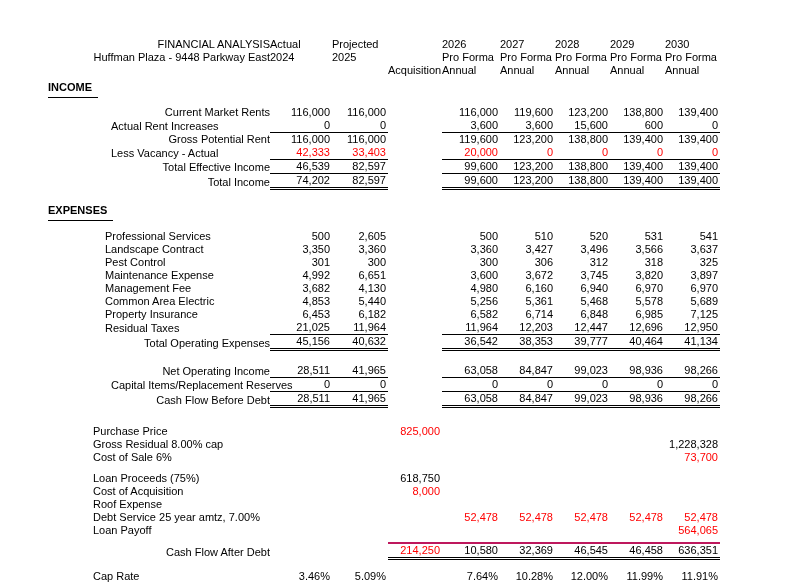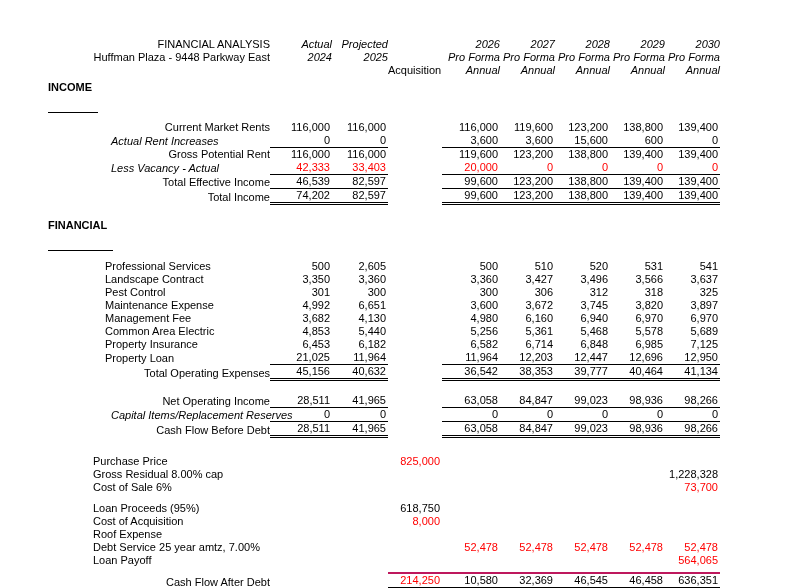--- a/index.html
+++ b/index.html
@@ -6,29 +6,29 @@
   body{
     width:789px;height:588px;overflow:hidden;background:#ffffff;color:#000;
     font-family:"Liberation Sans", sans-serif;
   }
   .wrap{padding:38px 0 0 48px;}
   table{border-collapse:collapse;table-layout:fixed;width:672px;font-size:11px;}
   td{height:13px;padding:0;white-space:nowrap;line-height:13px;vertical-align:bottom;}
   td.lbl{text-align:left;}
   td.b{font-weight:normal;padding-left:45px;text-align:right;}
   td.i1{padding-left:57px;}
-  td.i2{padding-left:63px;font-style:italic;}
+  td.i2{padding-left:63px;}
   td.n{padding-left:45px;margin-top:40px;}
   td.num{text-align:right;padding-right:2px;}
-  td.ctr{text-align:right;font-style:italic;}
+  td.ctr{text-align:left;}
   .red{color:#FF0000;}
   td.us{border-bottom:1px solid #000;}
   td.ud{border-bottom:3px double #000;}
   td.ut{border-top:2px solid #be185d;}
-  .sec{font-weight:bold;border-bottom:1.5px solid #000;padding:0 6px 18px 0;display:inline-block;}
+  .sec{font-weight:bold;border-bottom:1.5px solid #000;padding:0 6px 3px 0;display:inline-block;}
   tr.gap td{border:none;}
 </style>
 </head>
 <body>
 
 <div class="wrap">
   <table>
     <colgroup>
       <col style="width:222px">
         <col style="width:62px">
@@ -146,21 +146,21 @@
           <td class="num ud">99,600</td>
           <td class="num ud">123,200</td>
           <td class="num ud">138,800</td>
           <td class="num ud">139,400</td>
           <td class="num ud">139,400</td>
         </tr>
         <tr class="gap">
           <td colspan="9" style="height: 14px;"></td>
         </tr>
         <tr>
-          <td colspan="9"><span class="sec">FINANCIAL</span></td>
+          <td colspan="9"><span class="sec">EXPENSES</span></td>
         </tr>
         <tr class="gap">
           <td colspan="9" style="height: 9px;"></td>
         </tr>
         <tr>
           <td class="lbl i1">Professional Services</td>
           <td class="num">500</td>
           <td class="num">2,605</td>
           <td class="num"></td>
           <td class="num">500</td>
@@ -229,21 +229,21 @@
           <td class="num">6,453</td>
           <td class="num">6,182</td>
           <td class="num"></td>
           <td class="num">6,582</td>
           <td class="num">6,714</td>
           <td class="num">6,848</td>
           <td class="num">6,985</td>
           <td class="num">7,125</td>
         </tr>
         <tr>
-          <td class="lbl i1">Property Loan</td>
+          <td class="lbl i1">Residual Taxes</td>
           <td class="num us">21,025</td>
           <td class="num us">11,964</td>
           <td class="num"></td>
           <td class="num us">11,964</td>
           <td class="num us">12,203</td>
           <td class="num us">12,447</td>
           <td class="num us">12,696</td>
           <td class="num us">12,950</td>
         </tr>
         <tr>
@@ -326,21 +326,21 @@
           <td class="num"></td>
           <td class="num"></td>
           <td class="num"></td>
           <td class="num"></td>
           <td class="num red">73,700</td>
         </tr>
         <tr class="gap">
           <td colspan="9" style="height: 8px;"></td>
         </tr>
         <tr>
-          <td class="lbl n">Loan Proceeds (95%)</td>
+          <td class="lbl n">Loan Proceeds (75%)</td>
           <td class="num"></td>
           <td class="num"></td>
           <td class="num">618,750</td>
           <td class="num"></td>
           <td class="num"></td>
           <td class="num"></td>
           <td class="num"></td>
           <td class="num"></td>
         </tr>
         <tr>

